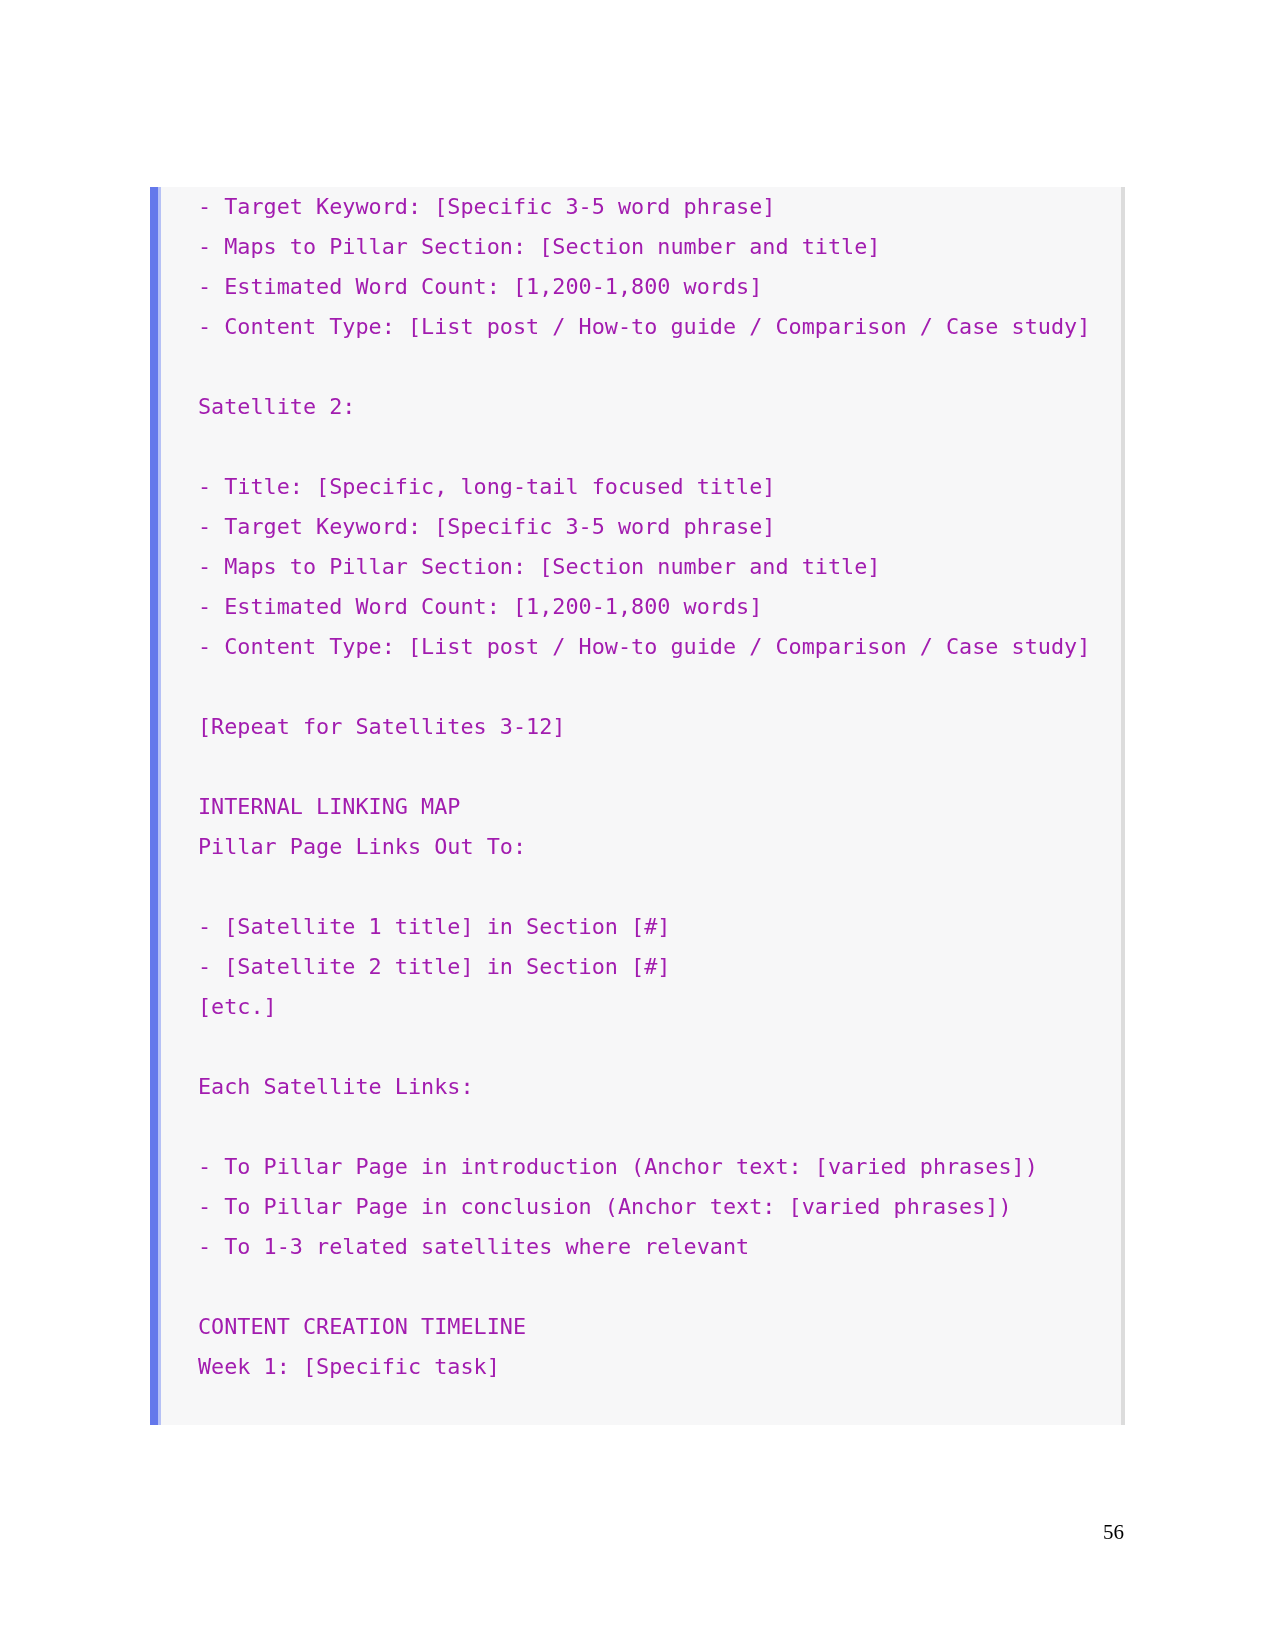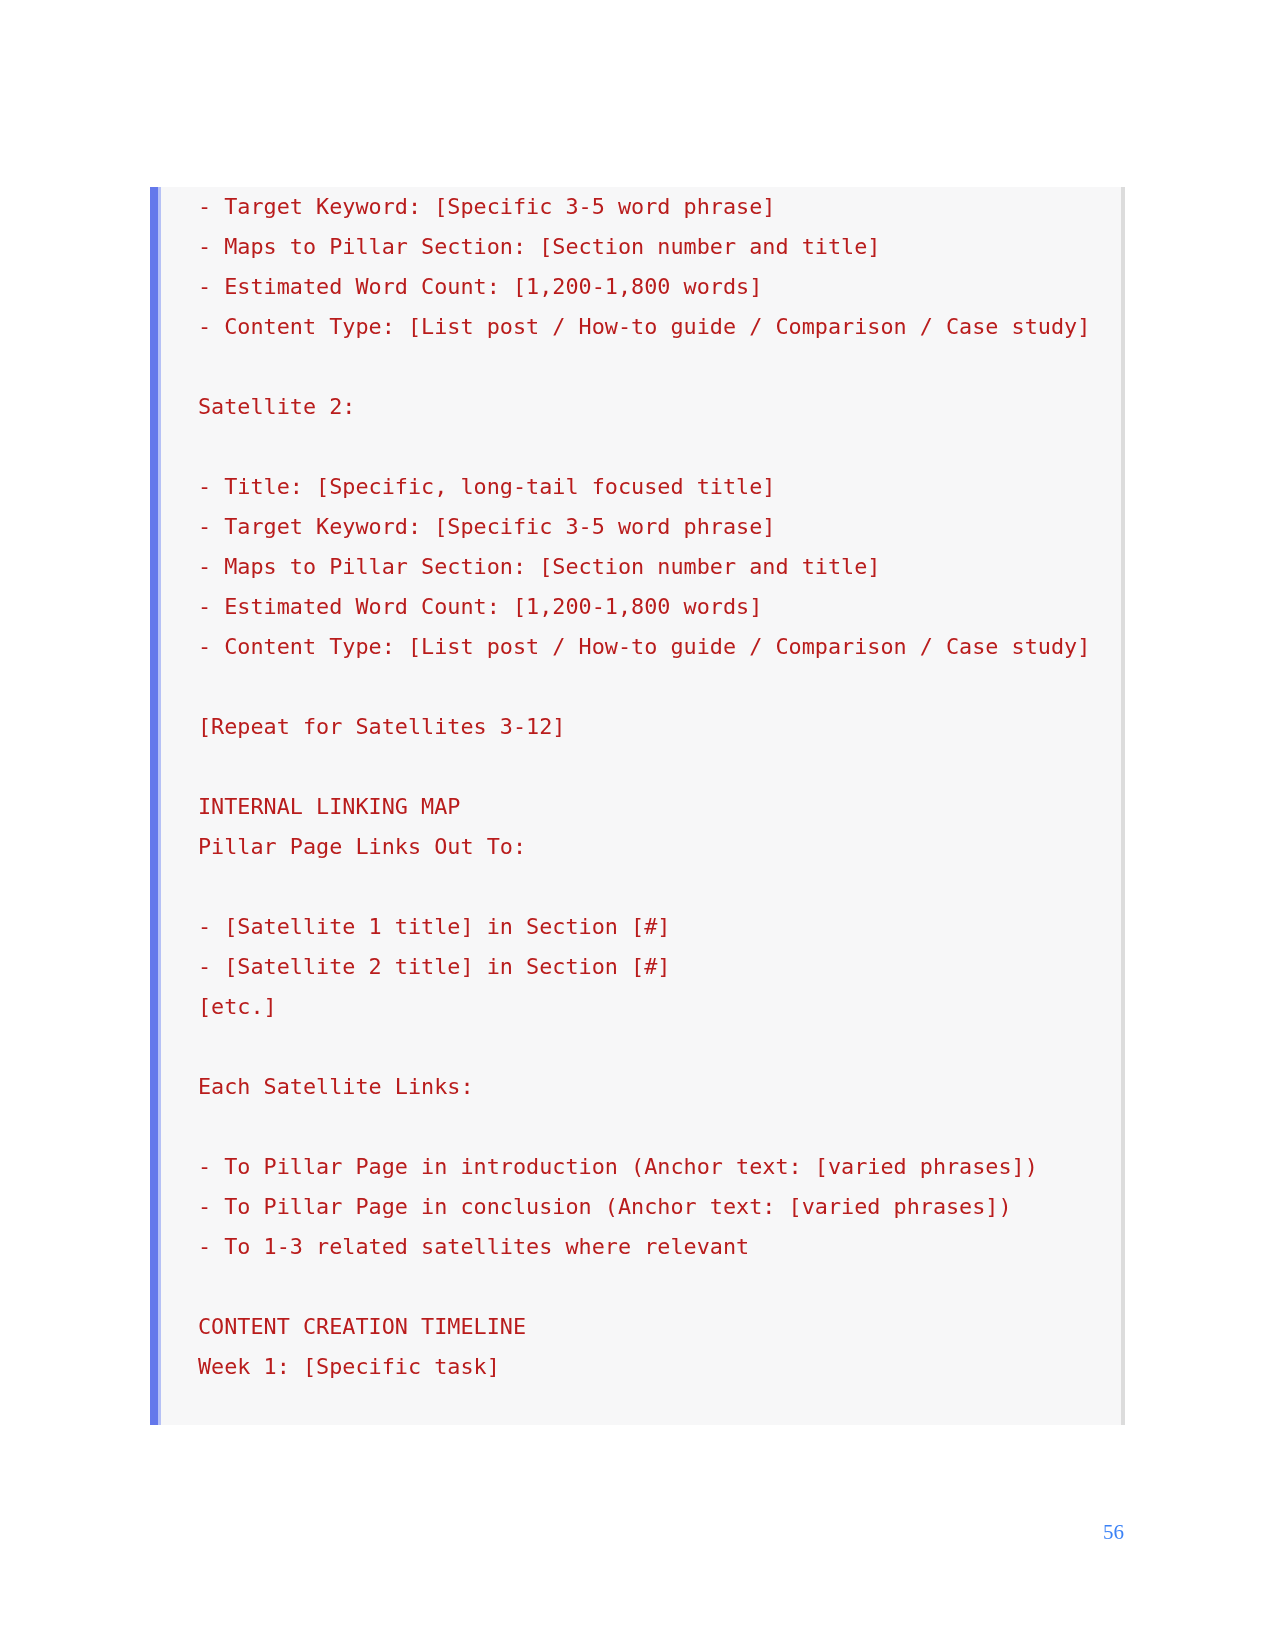--- a/index.html
+++ b/index.html
@@ -35,39 +35,39 @@
     position: absolute;
     left: 11px;
     top: 0;
     right: 4px;
     bottom: 0;
     margin: 0;
     padding: 0 10px 0 37px;
     font-family: "DejaVu Sans Mono", "Liberation Mono", monospace;
     font-size: 21.8px;
     line-height: 40px;
-    color: #b91c1c;
+    color: #a21caf;
     white-space: pre;
     overflow: hidden;
   }
   .scrollbar-track {
     position: absolute;
     right: 0;
     top: 0;
     bottom: 0;
     width: 4px;
     background: #dcdcdc;
   }
   .page-number {
     position: absolute;
     right: 151px;
     top: 1520px;
     font-family: "Liberation Serif", "DejaVu Serif", serif;
     font-size: 21px;
-    color: #3b82f6;
+    color: #000000;
   }
 </style>
 </head>
 <body>
 
 <div class="page">
 
   <div class="code-block">
     <div class="accent-bar"></div>
     <pre class="code-text">- Target Keyword: [Specific 3-5 word phrase]

